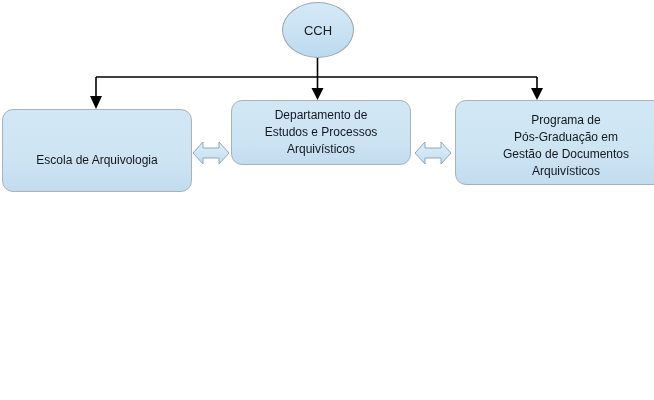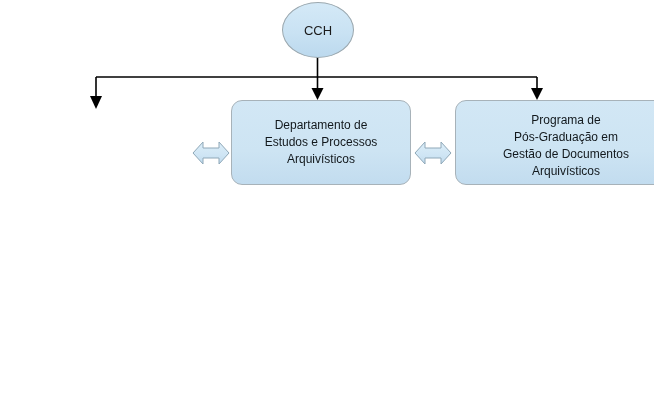--- a/index.html
+++ b/index.html
@@ -74,21 +74,21 @@
     width: 190px;
     height: 83px;
   }
   #box-escola .node-label {
     margin-top: 20px;
   }
   #box-departamento {
     left: 231px;
     top: 100px;
     width: 180px;
-    height: 85px;
+    height: 65px;
   }
   #box-programa {
     left: 455px;
     top: 100px;
     width: 222px;
     height: 85px;
   }
   #box-programa .node-label {
     margin-top: 6px;
   }
@@ -139,20 +139,23 @@
   </div>
 
   <svg class="bidir-arrow" id="arrow-escola-departamento" viewBox="0 0 40 40" width="40" height="40">
     <polygon points="2,20 12,9 12,15 28,15 28,9 38,20 28,31 28,25 12,25 12,31" fill="url(#blockArrowFill)" stroke="#8fa8b8" stroke-width="1"></polygon>
   </svg>
 
   <svg class="bidir-arrow" id="arrow-departamento-programa" viewBox="0 0 40 40" width="40" height="40">
     <polygon points="2,20 12,9 12,15 28,15 28,9 38,20 28,31 28,25 12,25 12,31" fill="url(#blockArrowFill)" stroke="#8fa8b8" stroke-width="1"></polygon>
   </svg>
 
+  <div class="node-box" id="box-escola">
+    <span class="node-label">Escola de Arquivologia</span>
+  </div>
 
   <div class="node-box" id="box-departamento">
     <span class="node-label">Departamento de
 Estudos e Processos
 Arquivísticos</span>
   </div>
 
   <div class="node-box" id="box-programa">
     <span class="node-label">Programa de
 Pós-Graduação em

